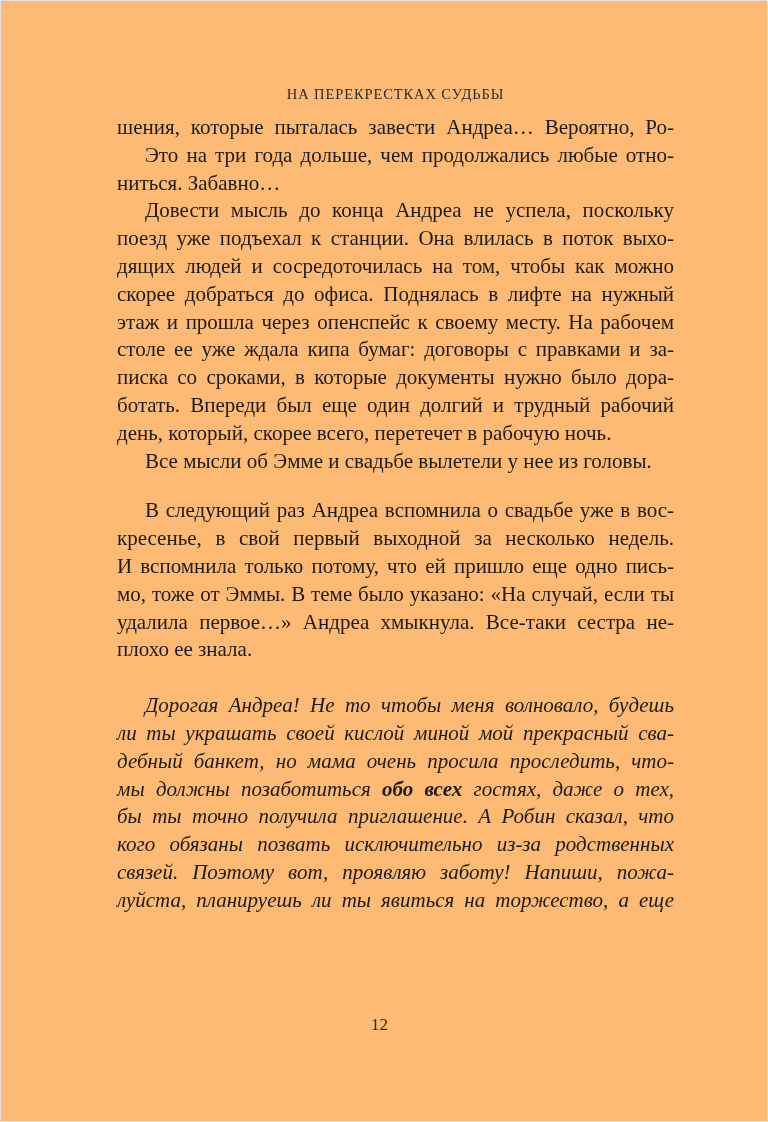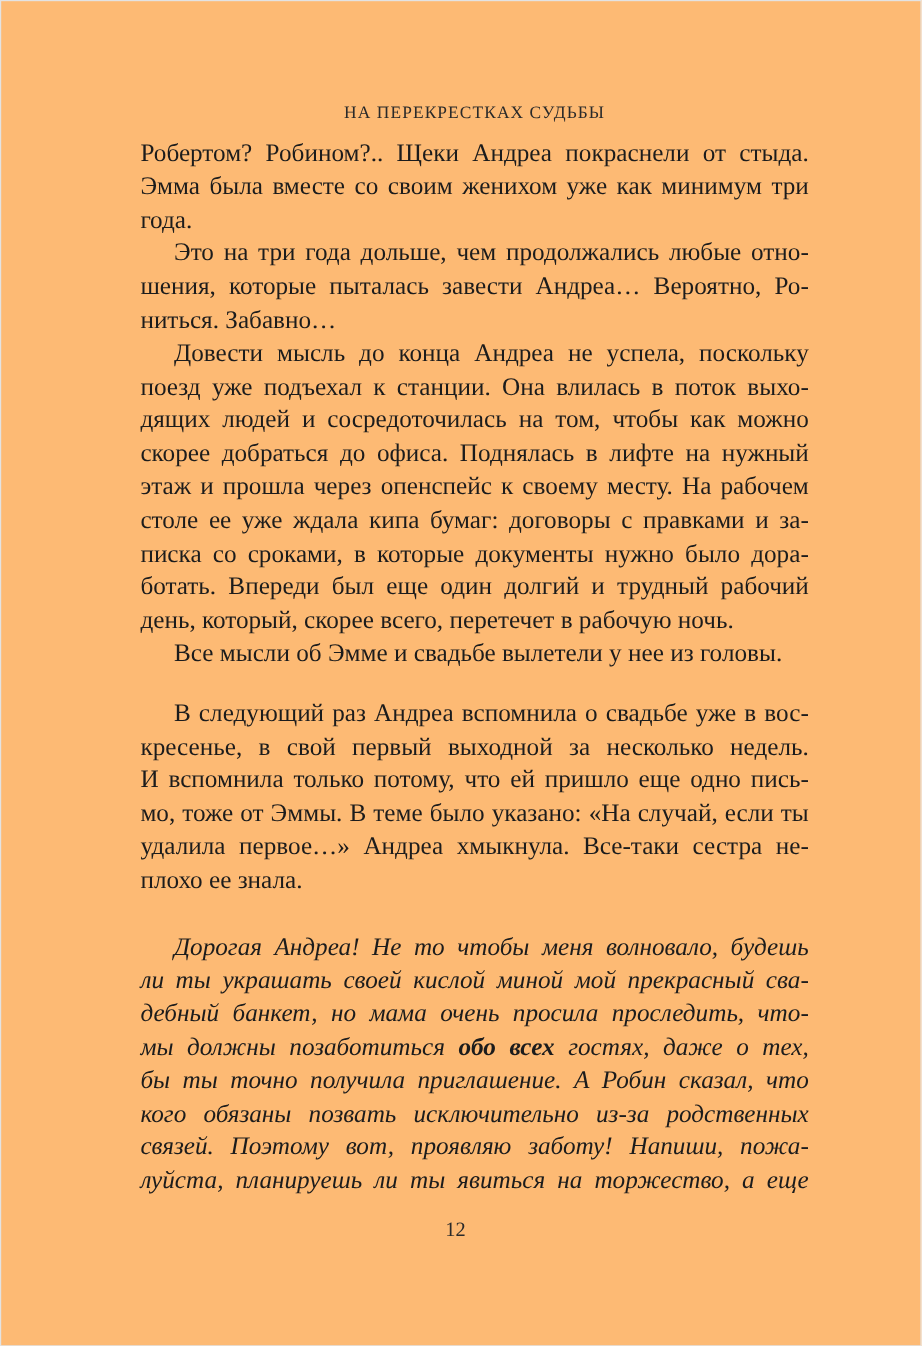--- a/index.html
+++ b/index.html
@@ -56,27 +56,22 @@
   }
 </style>
 </head>
 <body>
 
 <div class="page">
   <div class="text-block">
     <div class="running-header">НА ПЕРЕКРЕСТКАХ СУДЬБЫ</div>
     <div id="body-text">
         <div class="para">
-          <div class="ln">Робертом? Робином?.. Щеки Андреа покраснели от стыда.</div>
-          <div class="ln">Эмма была вместе со своим женихом уже как минимум три</div>
-          <div class="ln lastln">года.</div>
-        </div>
-        <div class="para">
+          <div class="ln">шения, которые пыталась завести Андреа… Вероятно, Ро-</div>
           <div class="ln first">Это на три года дольше, чем продолжались любые отно-</div>
-          <div class="ln">шения, которые пыталась завести Андреа… Вероятно, Ро-</div>
           <div class="ln lastln">ниться. Забавно…</div>
         </div>
         <div class="para">
           <div class="ln first">Довести мысль до конца Андреа не успела, поскольку</div>
           <div class="ln">поезд уже подъехал к станции. Она влилась в поток выхо-</div>
           <div class="ln">дящих людей и сосредоточилась на том, чтобы как можно</div>
           <div class="ln">скорее добраться до офиса. Поднялась в лифте на нужный</div>
           <div class="ln">этаж и прошла через опенспейс к своему месту. На рабочем</div>
           <div class="ln">столе ее уже ждала кипа бумаг: договоры с правками и за-</div>
           <div class="ln">писка со сроками, в которые документы нужно было дора-</div>

